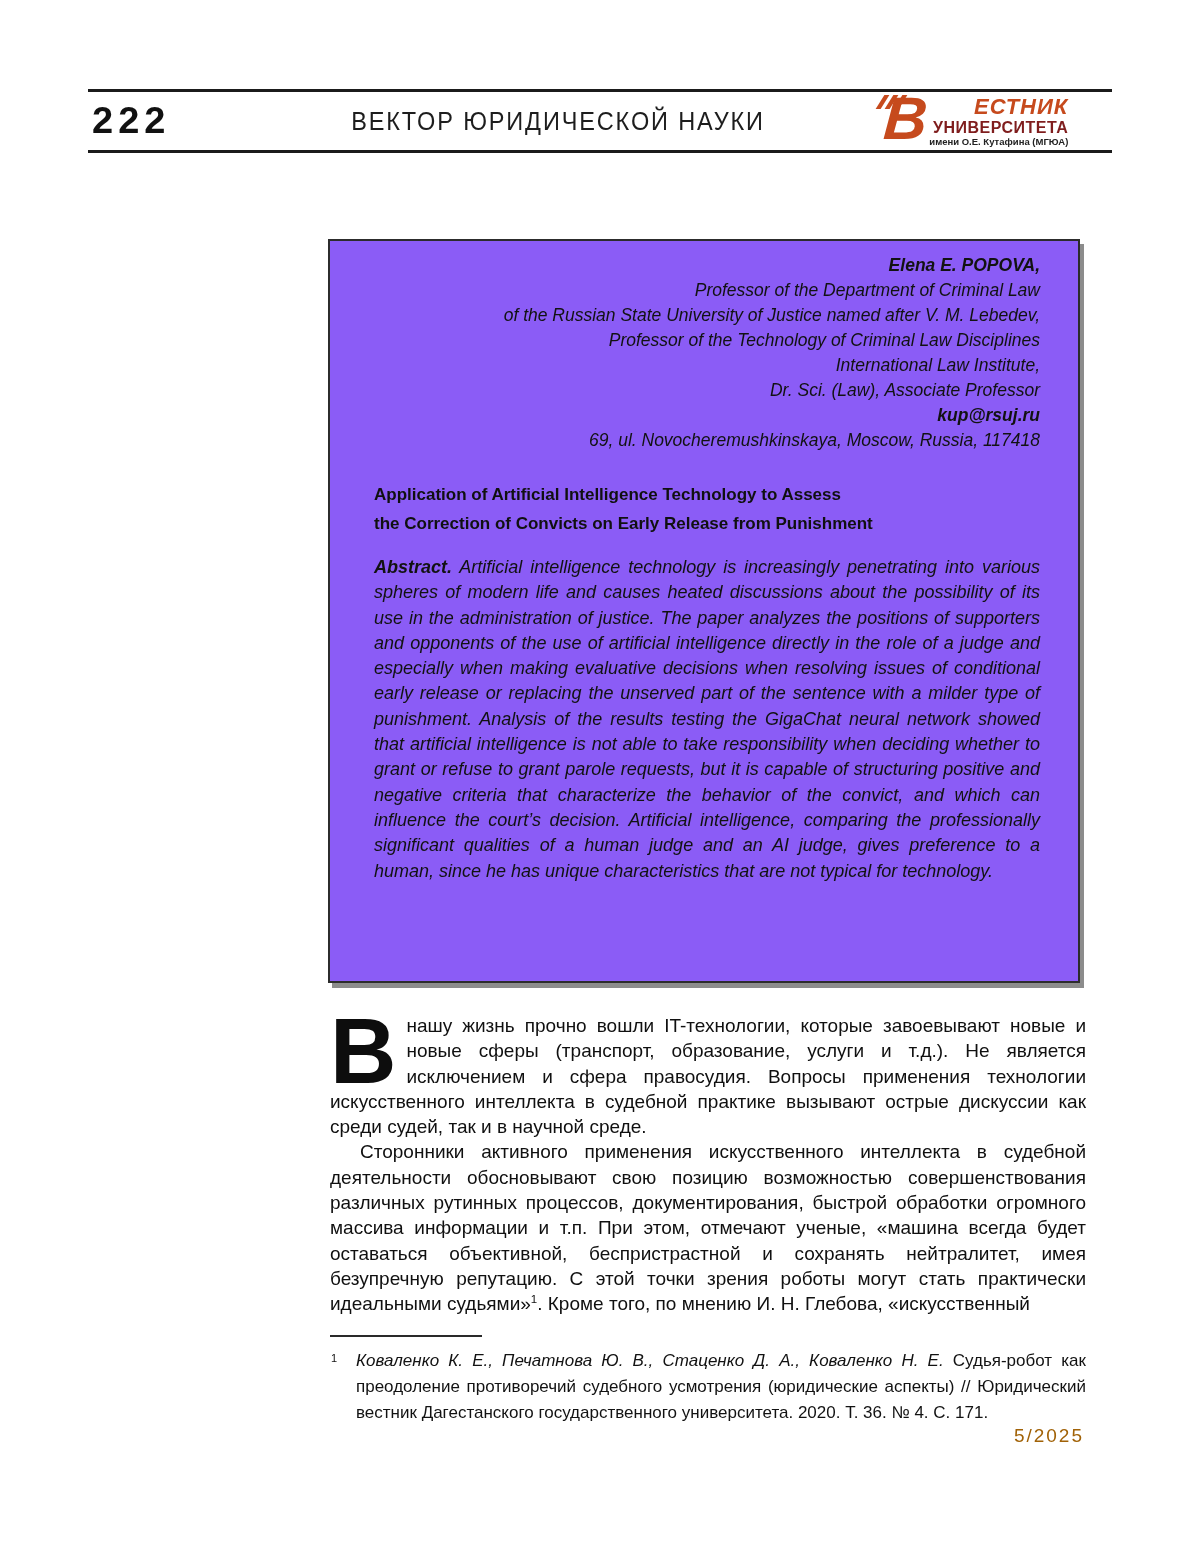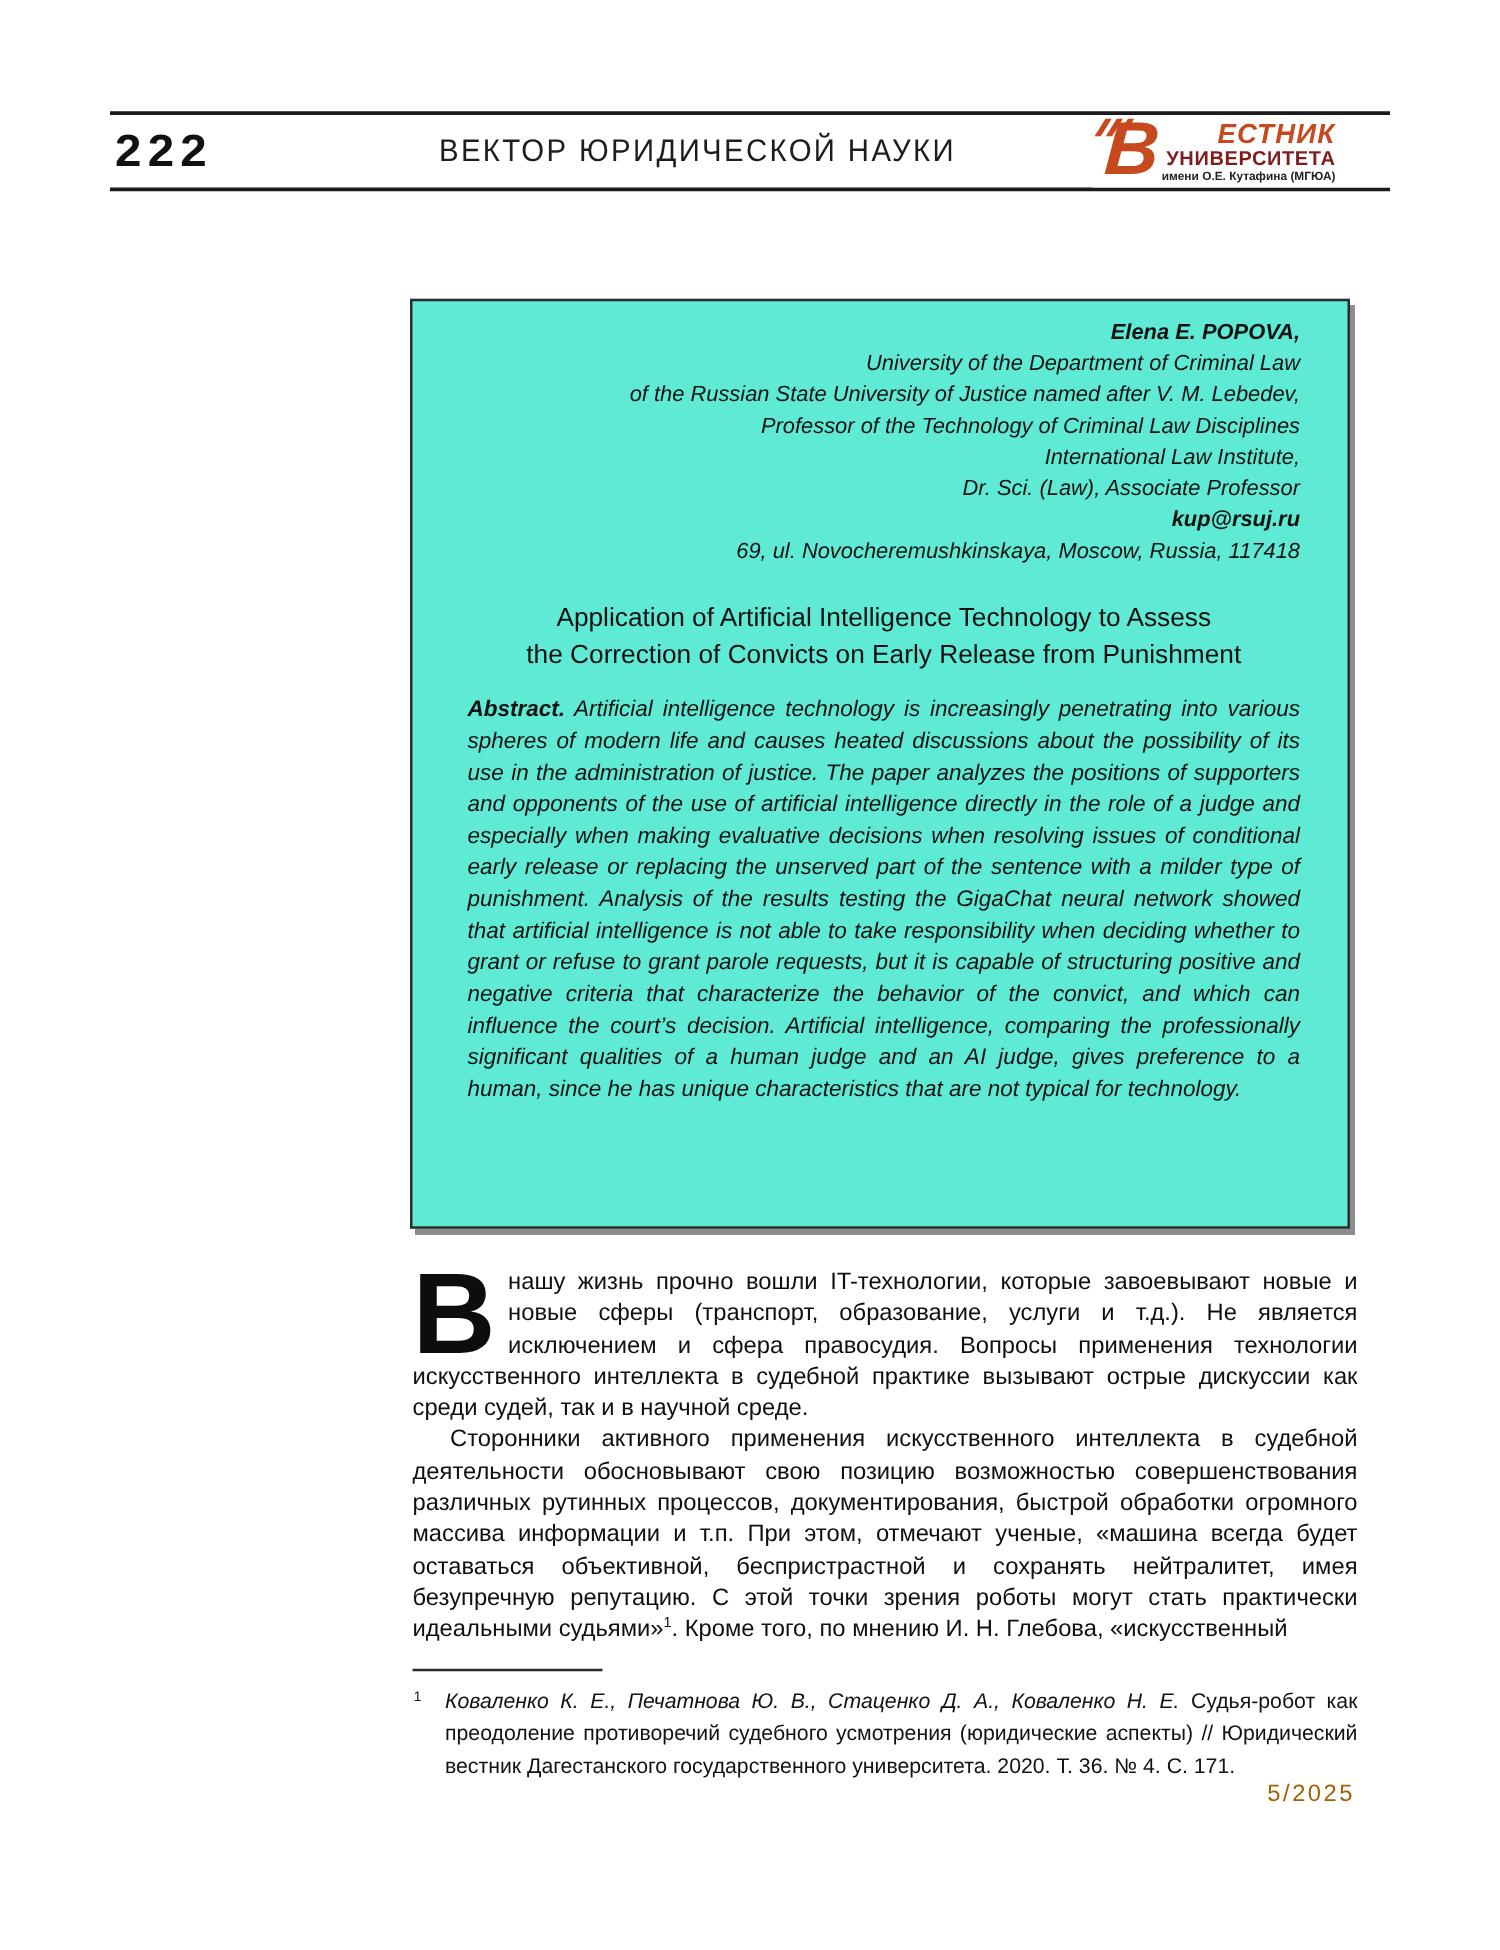--- a/index.html
+++ b/index.html
@@ -37,30 +37,30 @@
     font-size:22px;line-height:25px;font-weight:bold;font-style:italic;
     color:var(--accent);letter-spacing:1px;
   }
   .logo-line2{font-size:16px;line-height:17px;font-weight:bold;color:#7f1d1d;letter-spacing:.5px;}
   .logo-line3{font-size:9.5px;line-height:11px;font-weight:bold;color:#222;}
   
   .abstract-box{
     position:absolute;left:328px;top:239px;width:752px;height:744px;
     box-sizing:border-box;border:2px solid #2c2c2c;
     box-shadow:4px 5px 0 rgba(0,0,0,.45);
-    padding:12px 38px 12px 44px;background:#5eead4;
+    padding:12px 38px 12px 44px;background:#8b5cf6;
   }
   .author-block{
     text-align:right;font-style:italic;font-size:17.5px;line-height:25px;color:#121212;
   }
   .author-name,.author-email{font-weight:bold;}
   .author-line{display:block;}
   .article-title{
-    margin-top:27px;text-align:center;font-weight:normal;
-    font-size:21px;line-height:29px;color:#101010;
+    margin-top:27px;font-weight:bold;
+    font-size:17px;line-height:29px;color:#101010;
   }
   .article-title span{display:block;}
   .abstract{
     margin-top:17px;font-style:italic;font-size:18px;line-height:25.3px;
     text-align:justify;color:#121212;
   }
   .abstract b{font-style:italic;}
   .keywords{margin:0;font-style:italic;font-size:18px;line-height:25.3px;text-align:justify;}
   
   .body-text{
@@ -105,21 +105,21 @@
       <div class="logo-word">ЕСТНИК</div>
       <div class="logo-line2">УНИВЕРСИТЕТА</div>
       <div class="logo-line3">имени О.Е. Кутафина (МГЮА)</div>
     </div>
   </div>
 </div>
 
 <div class="abstract-box">
   <div class="author-block">
     <span class="author-line author-name">Elena E. POPOVA,</span>
-    <span class="author-line">University of the Department of Criminal Law</span>
+    <span class="author-line">Professor of the Department of Criminal Law</span>
     <span class="author-line">of the Russian State University of Justice named after V. M. Lebedev,</span>
     <span class="author-line">Professor of the Technology of Criminal Law Disciplines</span>
     <span class="author-line">International Law Institute,</span>
     <span class="author-line">Dr. Sci. (Law), Associate Professor</span>
     <span class="author-line author-email">kup@rsuj.ru</span>
     <span class="author-line">69, ul. Novocheremushkinskaya, Moscow, Russia, 117418</span>
   </div>
 
   <div class="article-title">
     <span>Application of Artificial Intelligence Technology to Assess</span>

